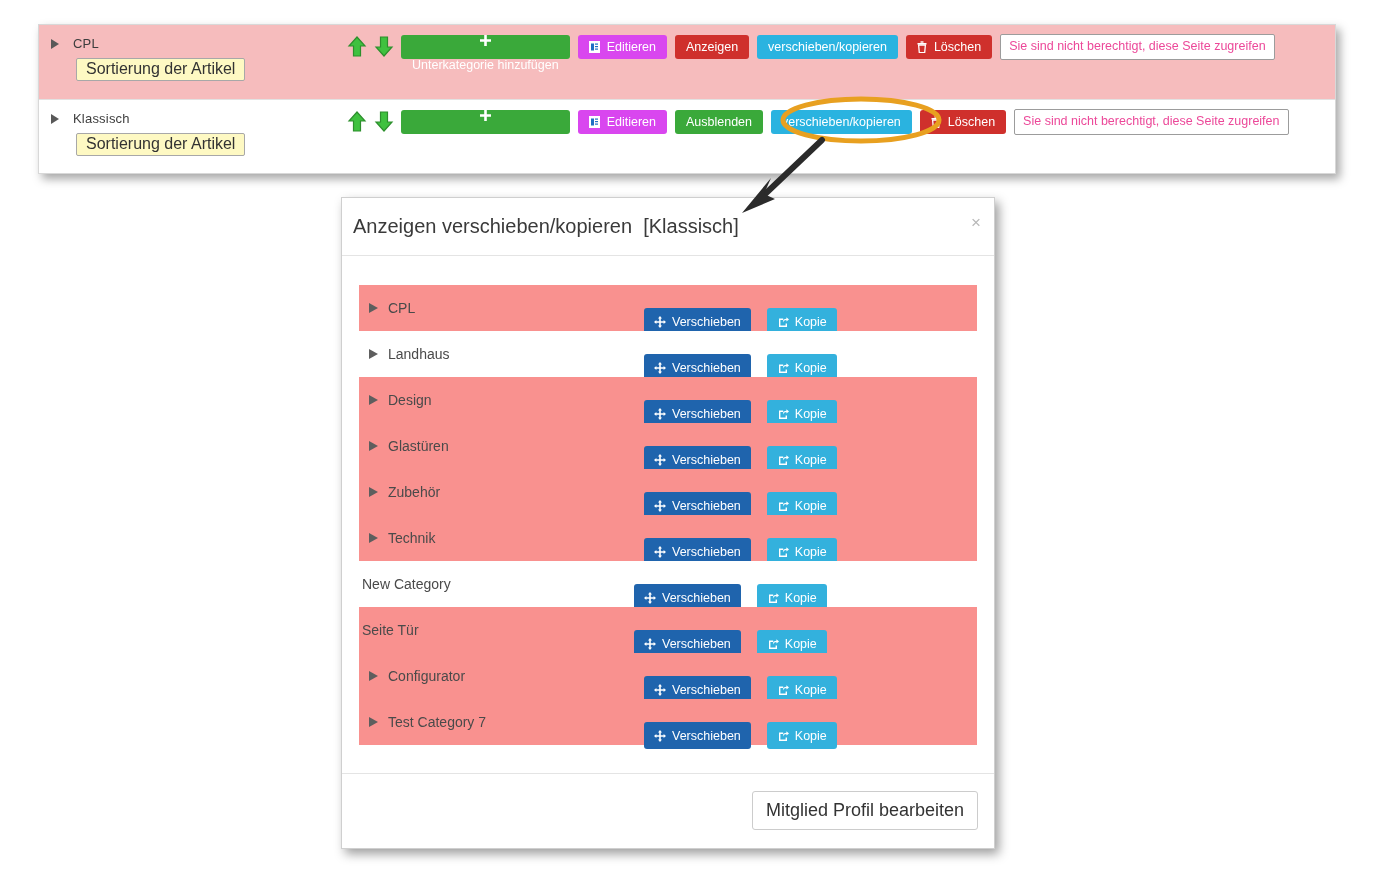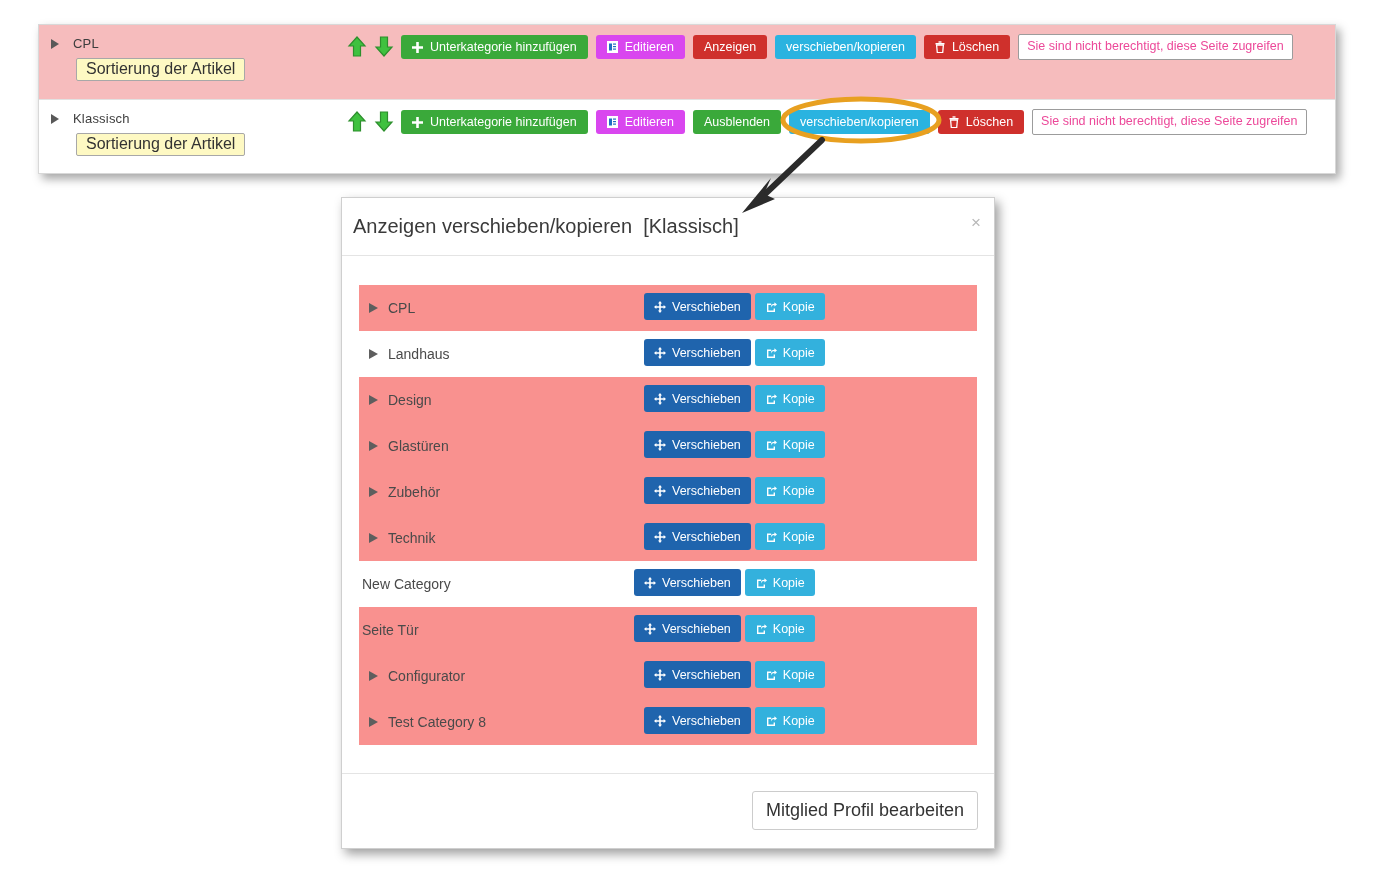--- a/index.html
+++ b/index.html
@@ -96,21 +96,21 @@
     line-height: 24px;
     padding: 0 11px;
     margin-right: 8px;
     white-space: nowrap;
     display: inline-flex;
     align-items: center;
     gap: 7px;
     flex: 0 0 auto;
     cursor: pointer;
   }
-  .tb-green { background: #3aa93a; }
+  .tb-green { background: #3aa93a; flex-direction: column; }
   .tb-blue  { background: #d946ef; }
   .tb-red   { background: #cf302c; }
   .tb-cyan  { background: #2ab3e0; }
   .tb-note {
     background: #ffffff;
     border: 1px solid #9c9c9c;
     color: #ec4899;
     font-size: 12.5px;
     height: 24px;
     line-height: 23px;
@@ -215,23 +215,23 @@
     left: 10px;
     top: 18px;
     width: 0; height: 0;
     border-left: 9px solid #5e5e5e;
     border-top: 5.5px solid transparent;
     border-bottom: 5.5px solid transparent;
   }
   .lrow-actions {
     position: absolute;
     left: 285px;
-    top: 8px;
+    top: 23px;
     display: flex;
-    gap: 4px;
+    gap: 16px;
   }
   .lrow.noarrow .lrow-actions { left: 275px; }
   .mb {
     border: none;
     border-radius: 3px;
     color: #ffffff;
     font-size: 12.5px;
     font-family: "Liberation Sans", sans-serif;
     height: 27px;
     padding: 0 10px;
@@ -538,21 +538,21 @@
               <span class="ic"><svg width="12" height="12" viewBox="0 0 12 12">
                   <path d="M9.4 1.2 L12 3.4 L9.4 5.6 V4.1 C7.4 4.1 6.4 5 6.1 6.6 C5.7 5 6.1 2.8 9.4 2.7 Z" fill="#ffffff"></path>
                   <path d="M2 2.6 H6.2 V4 H3.4 V9.6 H8.6 V7.4 H10 V11 H2 Z" fill="#ffffff"></path>
                 </svg></span>
               <span>Kopie</span>
             </button>
           </div>
         </div>
         <div class="lrow sel">
           <span class="lrow-tri"></span>
-          <span class="lrow-label">Test Category 8</span>
+          <span class="lrow-label">Test Category 7</span>
           <div class="lrow-actions">
             <button class="mb mb-move">
               <span class="ic"><svg width="12" height="12" viewBox="0 0 12 12">
                   <path d="M6 0 L8 2.4 H6.8 V5.2 H9.6 V4 L12 6 L9.6 8 V6.8 H6.8 V9.6 H8 L6 12 L4 9.6 H5.2 V6.8 H2.4 V8 L0 6 L2.4 4 V5.2 H5.2 V2.4 H4 Z" fill="#ffffff"></path>
                 </svg></span>
               <span>Verschieben</span>
             </button>
             <button class="mb mb-copy">
               <span class="ic"><svg width="12" height="12" viewBox="0 0 12 12">
                   <path d="M9.4 1.2 L12 3.4 L9.4 5.6 V4.1 C7.4 4.1 6.4 5 6.1 6.6 C5.7 5 6.1 2.8 9.4 2.7 Z" fill="#ffffff"></path>

